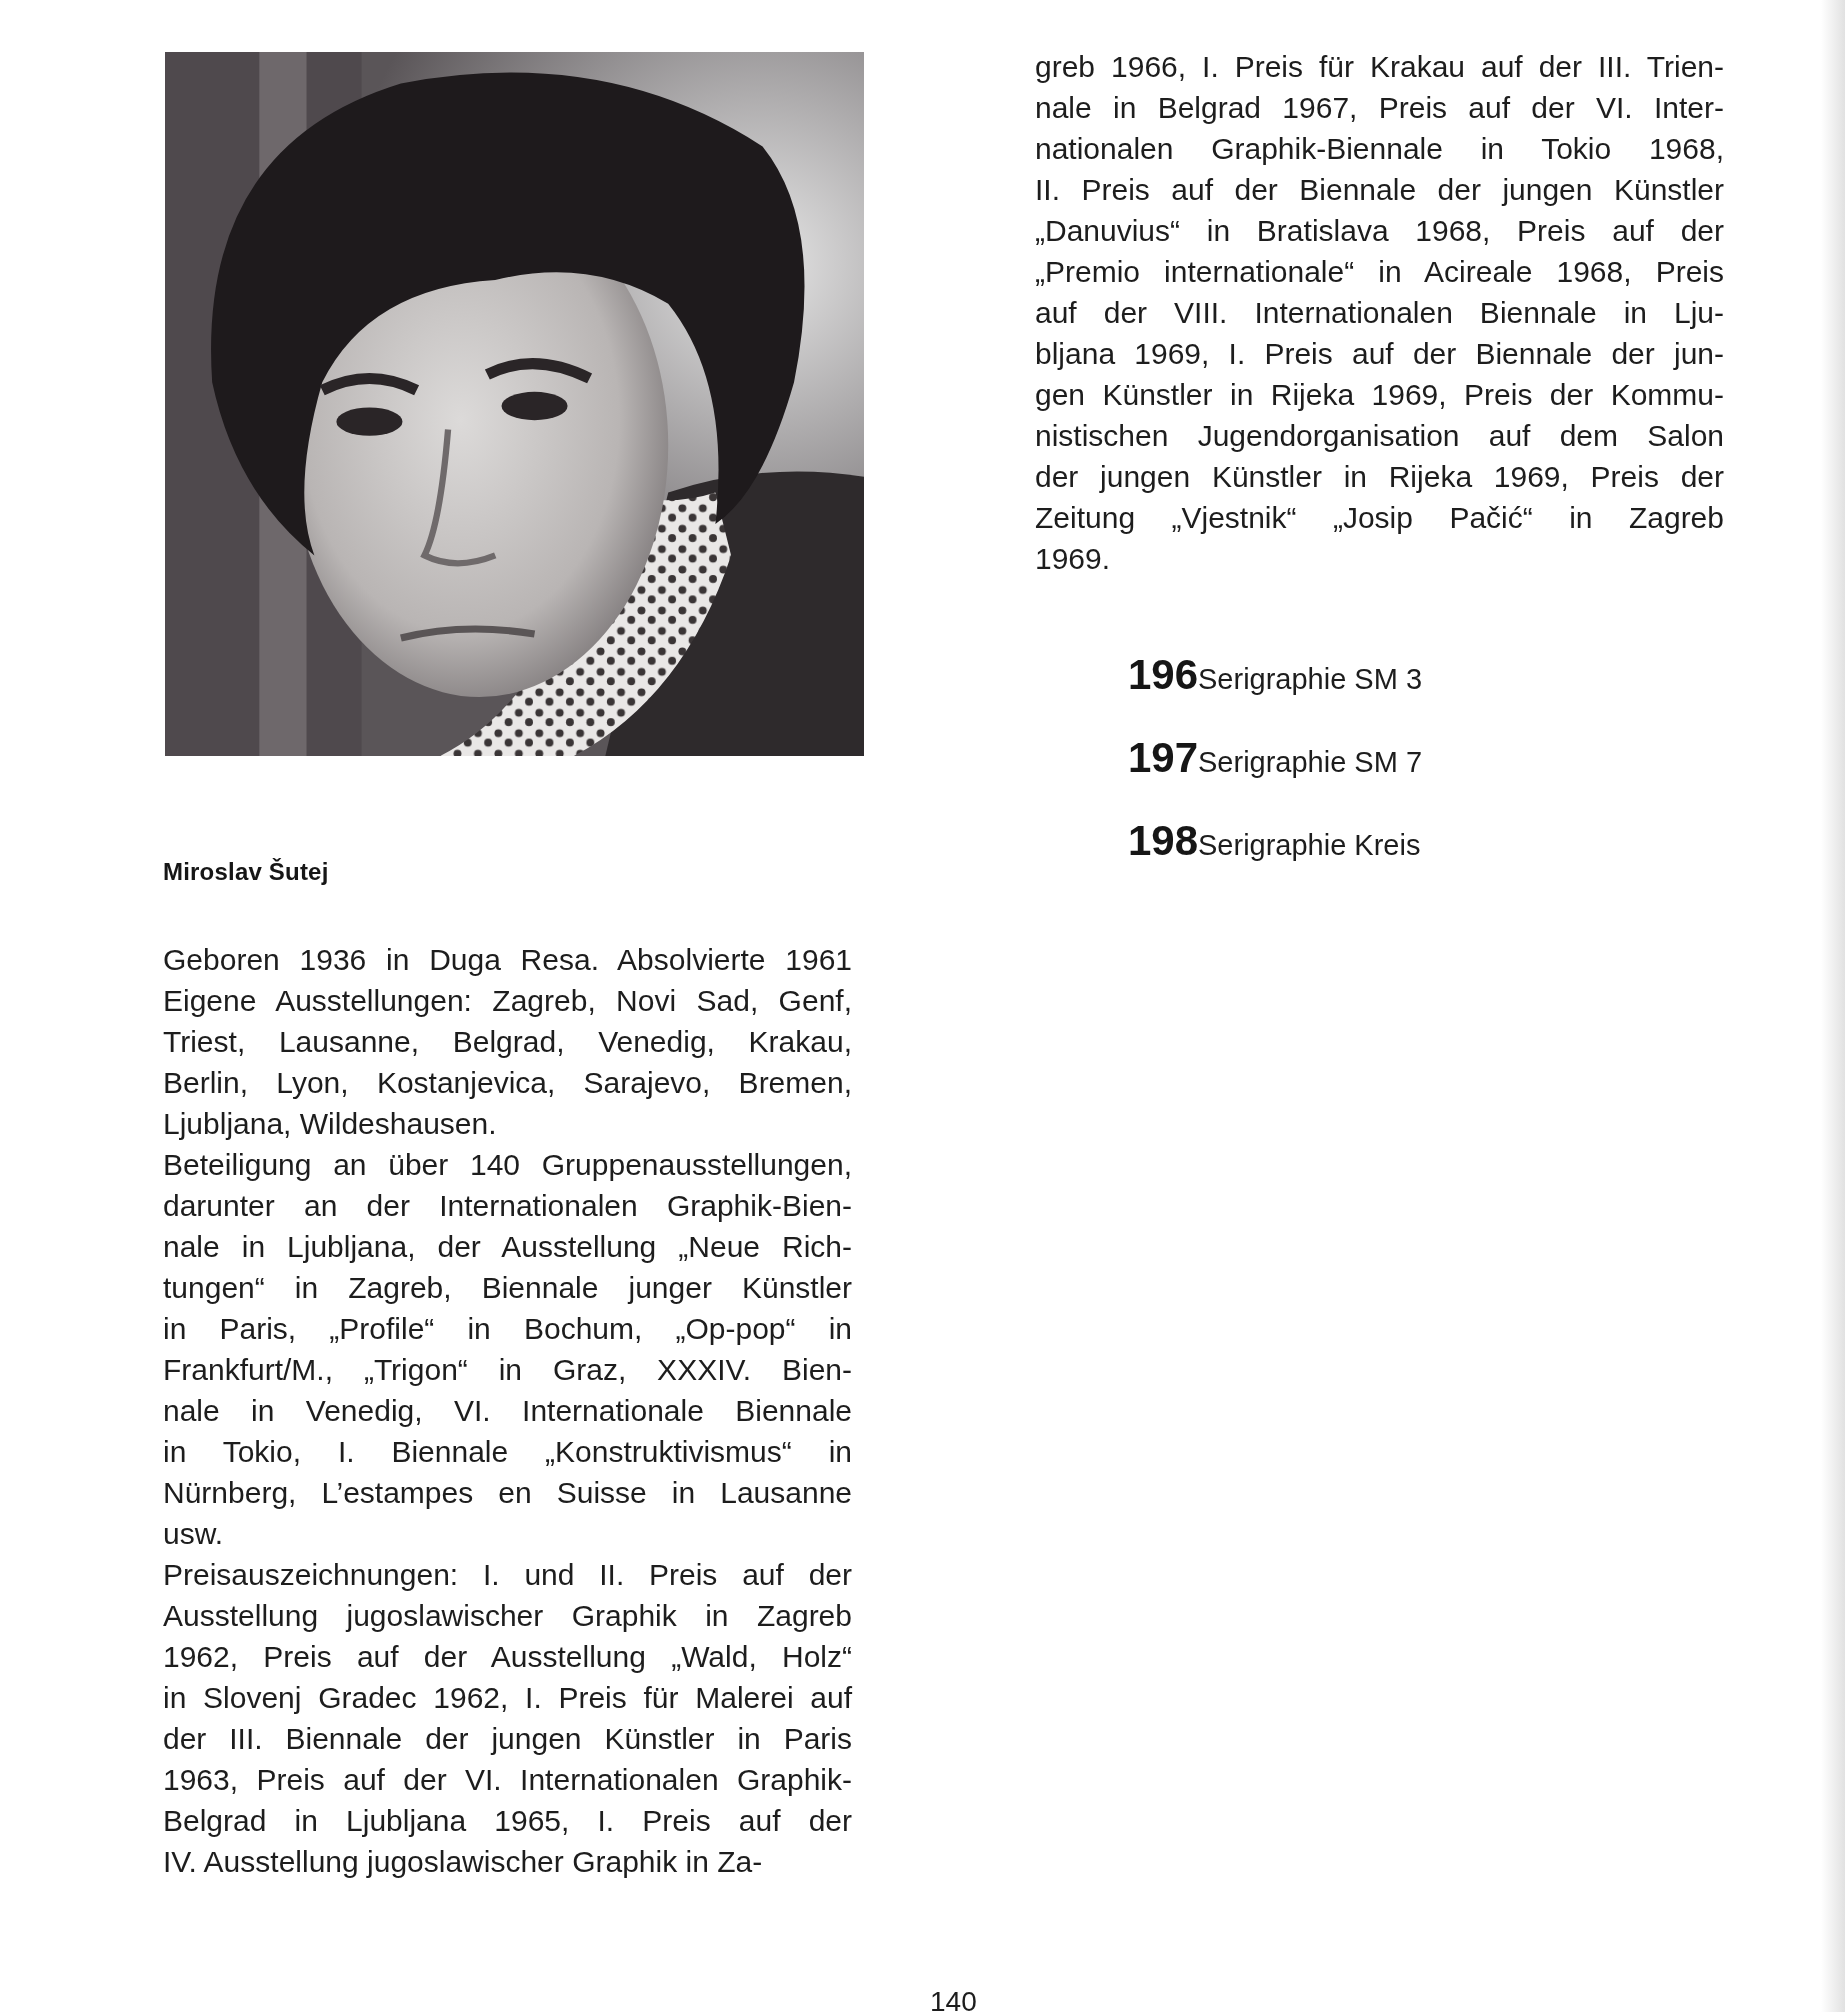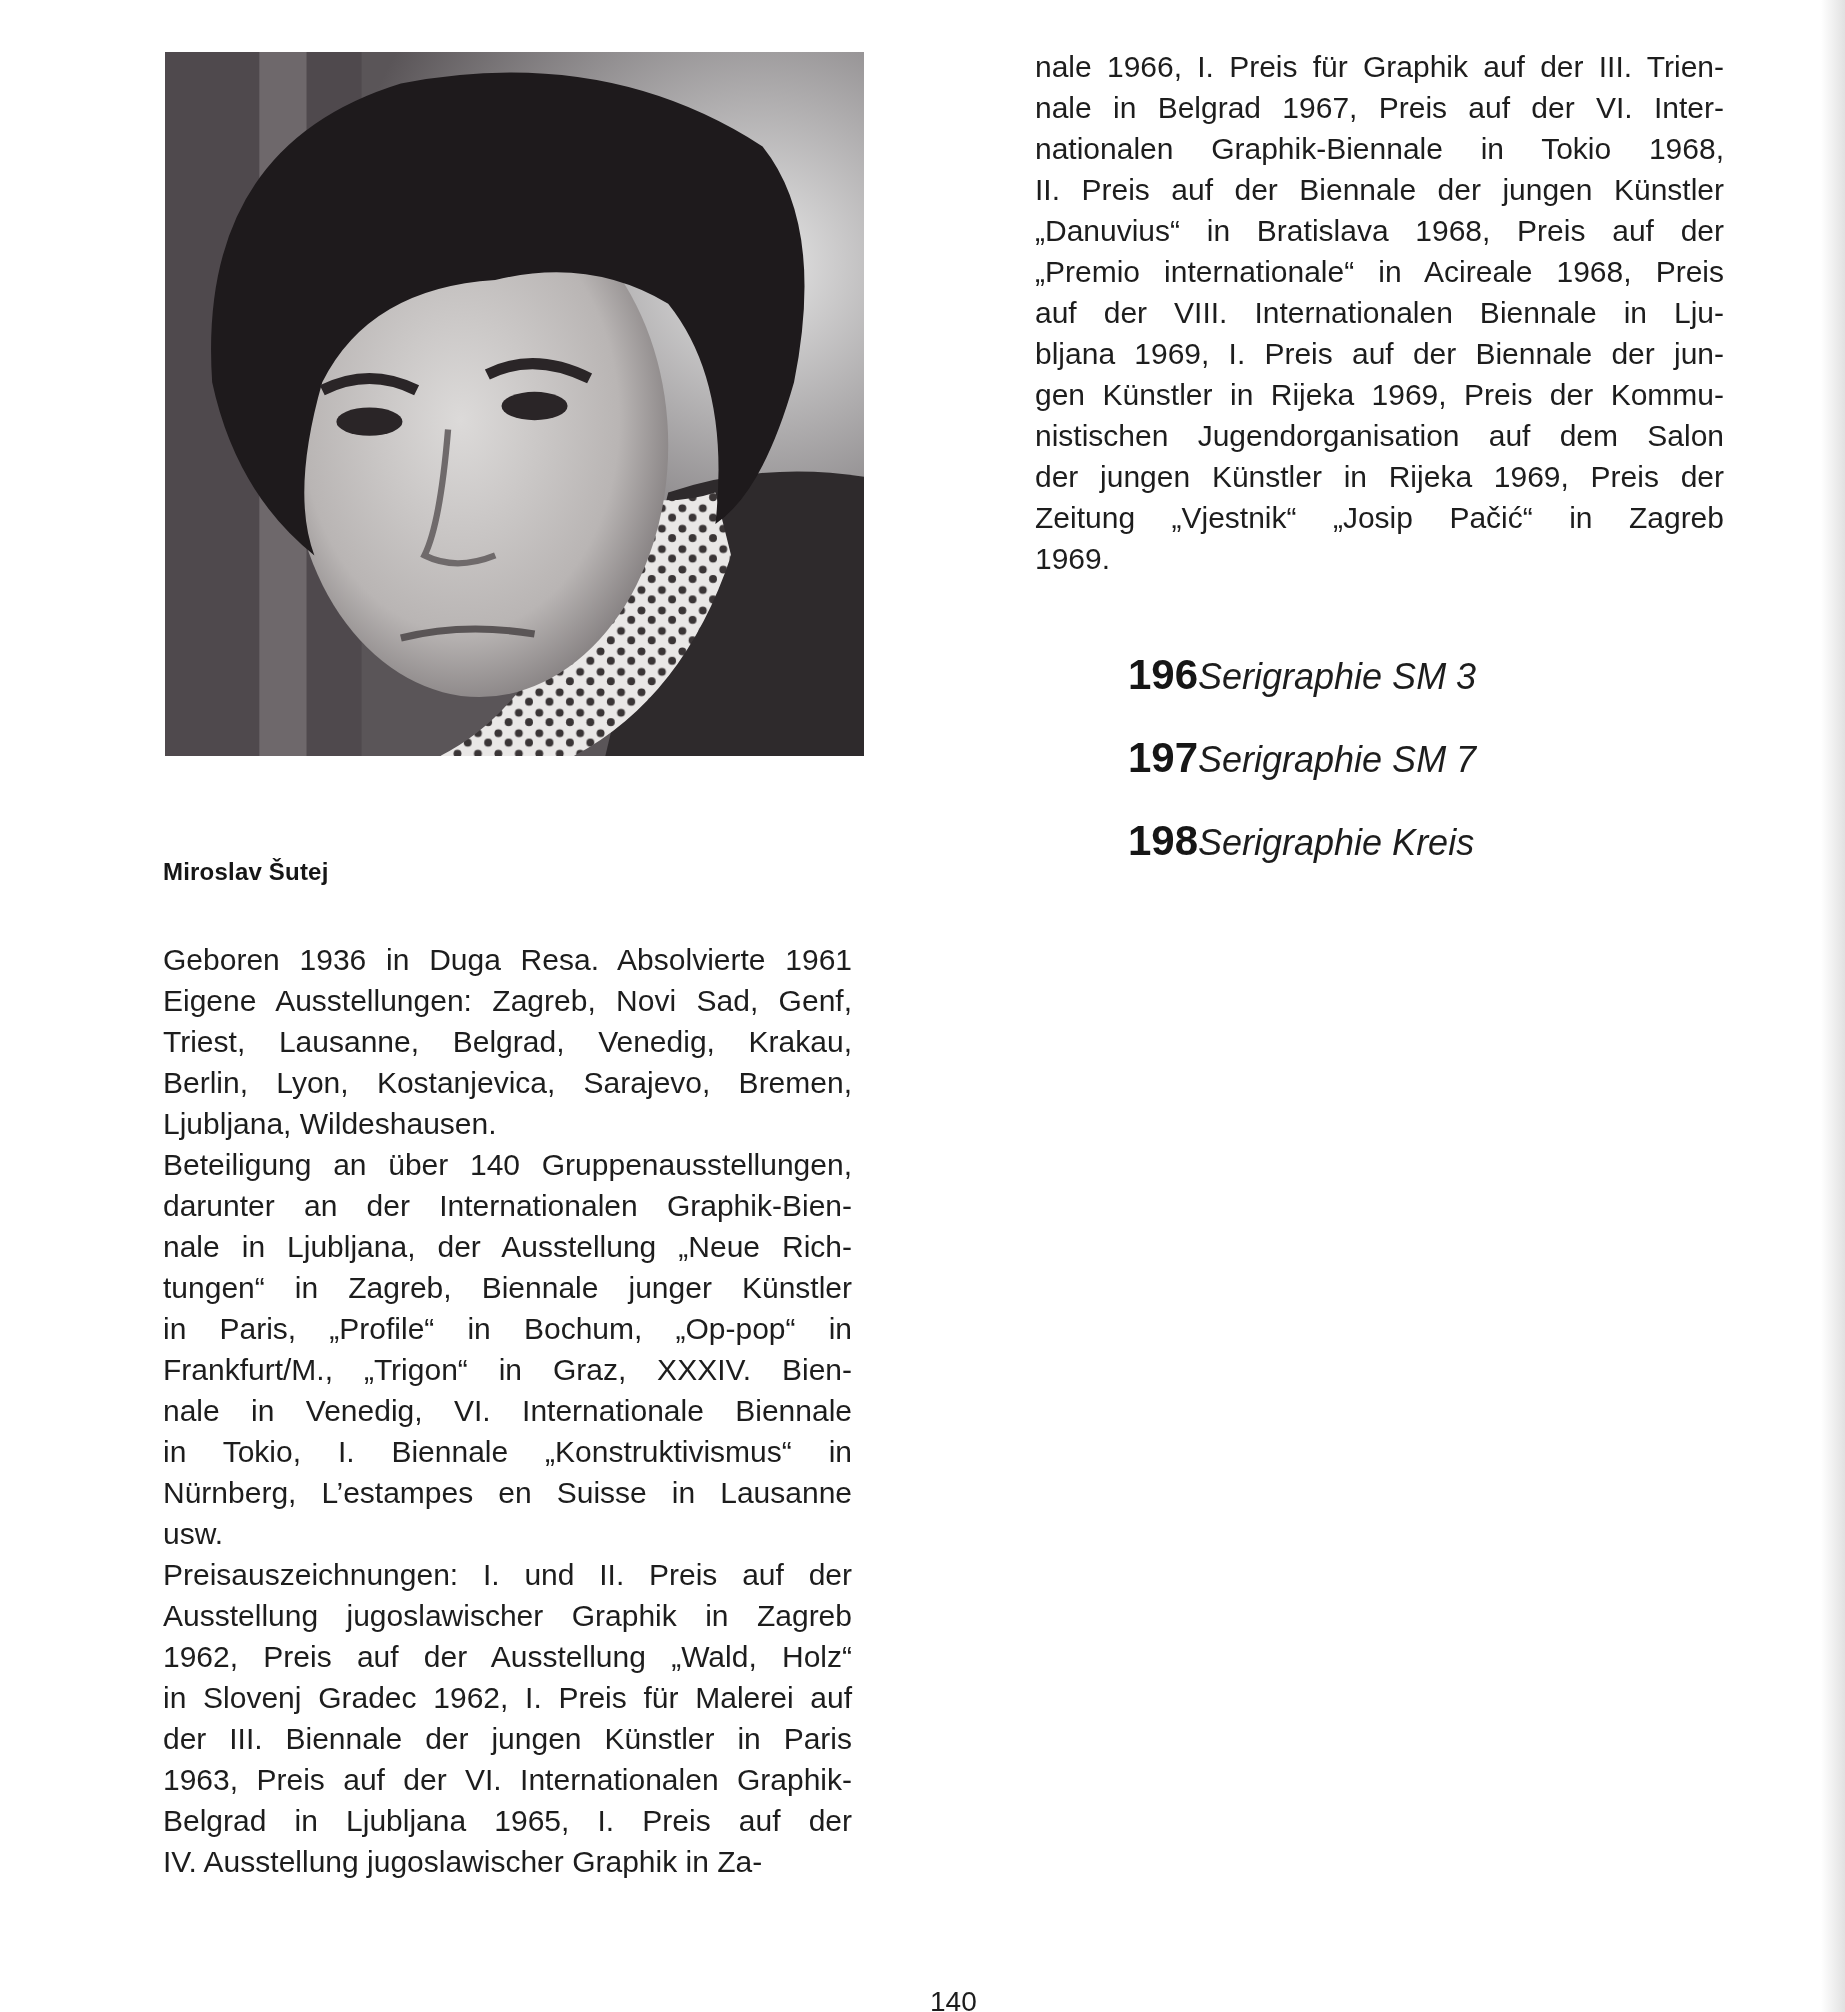--- a/index.html
+++ b/index.html
@@ -76,23 +76,22 @@
       align-items: baseline;
       height: 83px;
     }
     .work-num {
       width: 164px;
       font-size: 42px;
       font-weight: bold;
       color: #161616;
     }
     .work-title {
-      font-size: 36px;
+      font-size: 29px;
       color: #1d1d1d;
-      font-style: italic;
     }
 
     .page-number {
       position: absolute;
       left: 930px; top: 1986px;
       font-size: 28px;
       color: #1d1d1d;
     }
   </style>
 </head>
@@ -163,21 +162,21 @@
       <span class="line">in Slovenj Gradec 1962, I. Preis für Malerei auf</span>
       <span class="line">der III. Biennale der jungen Künstler in Paris</span>
       <span class="line">1963, Preis auf der VI. Internationalen Graphik-</span>
       <span class="line">Belgrad in Ljubljana 1965, I. Preis auf der</span>
       <span class="line last">IV. Ausstellung jugoslawischer Graphik in Za-</span>
     </div>
   </div>
 
 <div class="col right-col" id="rightCol">
     <div class="para">
-      <span class="line">nale 1966, I. Preis für Graphik auf der III. Trien-</span>
+      <span class="line">greb 1966, I. Preis für Krakau auf der III. Trien-</span>
       <span class="line">nale in Belgrad 1967, Preis auf der VI. Inter-</span>
       <span class="line">nationalen Graphik-Biennale in Tokio 1968,</span>
       <span class="line">II. Preis auf der Biennale der jungen Künstler</span>
       <span class="line">„Danuvius“ in Bratislava 1968, Preis auf der</span>
       <span class="line">„Premio internationale“ in Acireale 1968, Preis</span>
       <span class="line">auf der VIII. Internationalen Biennale in Lju-</span>
       <span class="line">bljana 1969, I. Preis auf der Biennale der jun-</span>
       <span class="line">gen Künstler in Rijeka 1969, Preis der Kommu-</span>
       <span class="line">nistischen Jugendorganisation auf dem Salon</span>
       <span class="line">der jungen Künstler in Rijeka 1969, Preis der</span>

